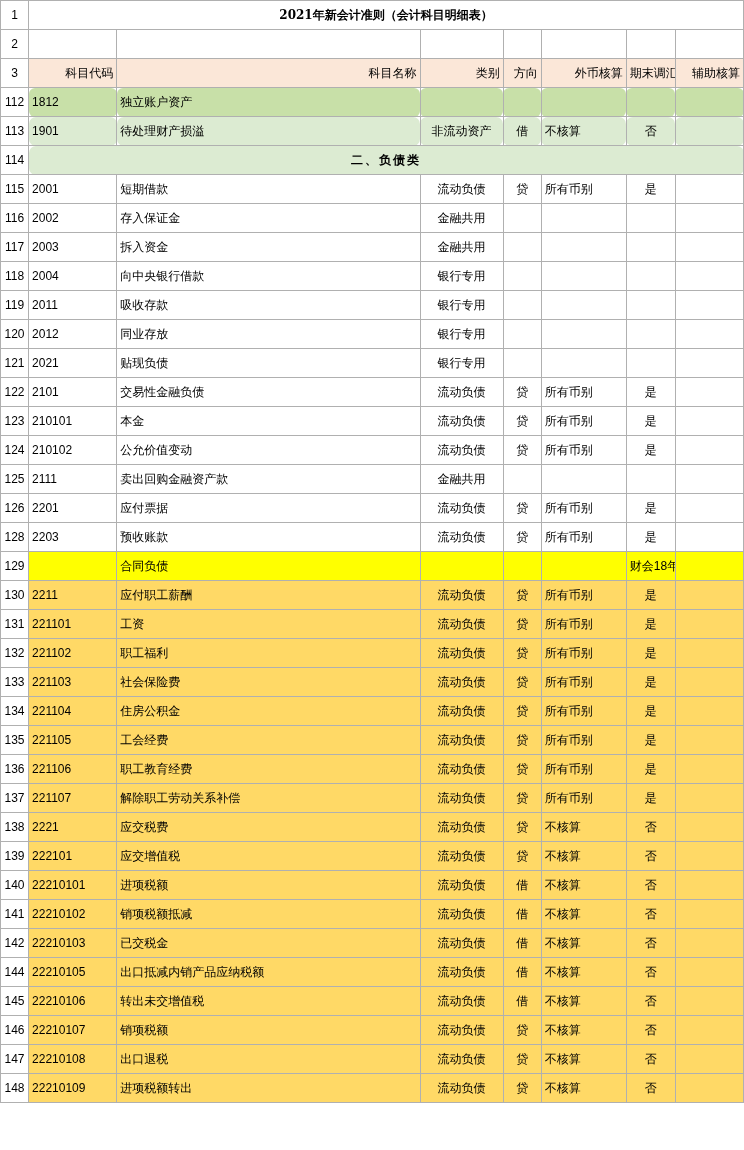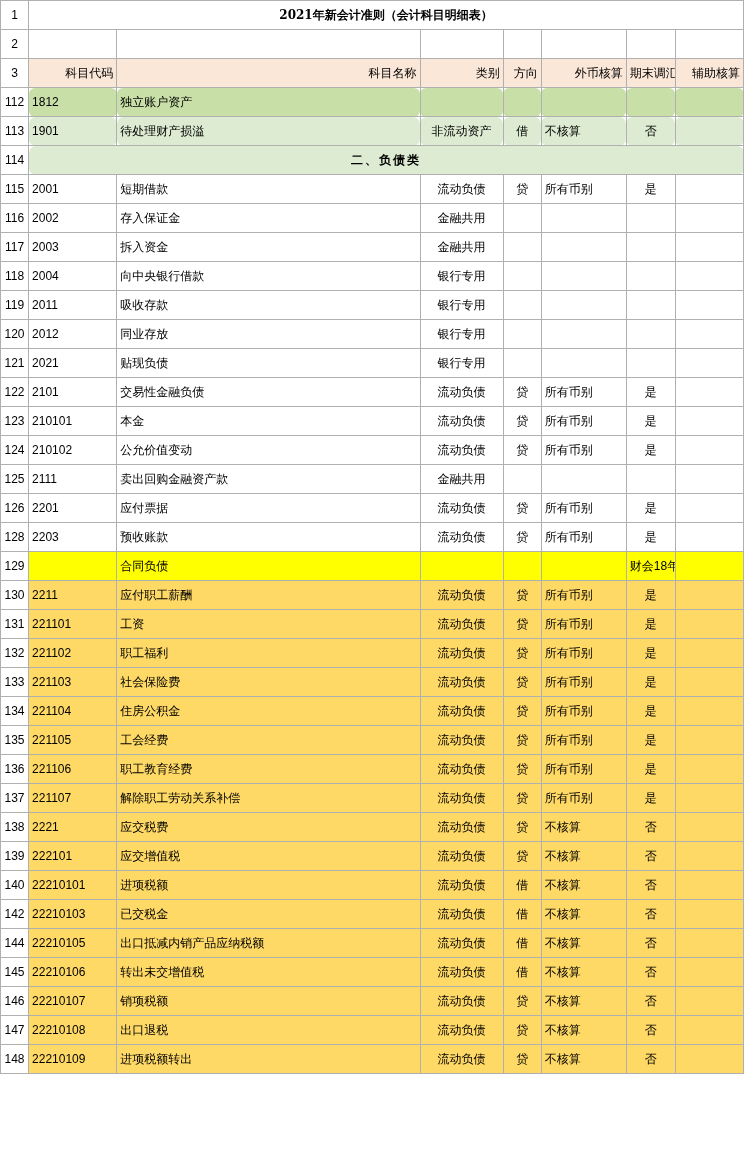--- a/index.html
+++ b/index.html
@@ -400,20 +400,30 @@
           <td class="rowhdr">140</td>
           <td class="fill-gold c-left">22210101</td>
           <td class="fill-gold c-left indent3">进项税额</td>
           <td class="fill-gold c-center">流动负债</td>
           <td class="fill-gold c-center">借</td>
           <td class="fill-gold c-left">不核算</td>
           <td class="fill-gold c-center">否</td>
           <td class="fill-gold c-center"></td>
         </tr>
         <tr>
+          <td class="rowhdr">141</td>
+          <td class="fill-gold c-left">22210102</td>
+          <td class="fill-gold c-left indent3">销项税额抵减</td>
+          <td class="fill-gold c-center">流动负债</td>
+          <td class="fill-gold c-center">借</td>
+          <td class="fill-gold c-left">不核算</td>
+          <td class="fill-gold c-center">否</td>
+          <td class="fill-gold c-center"></td>
+        </tr>
+        <tr>
           <td class="rowhdr">142</td>
           <td class="fill-gold c-left">22210103</td>
           <td class="fill-gold c-left indent3">已交税金</td>
           <td class="fill-gold c-center">流动负债</td>
           <td class="fill-gold c-center">借</td>
           <td class="fill-gold c-left">不核算</td>
           <td class="fill-gold c-center">否</td>
           <td class="fill-gold c-center"></td>
         </tr>
         <tr>

